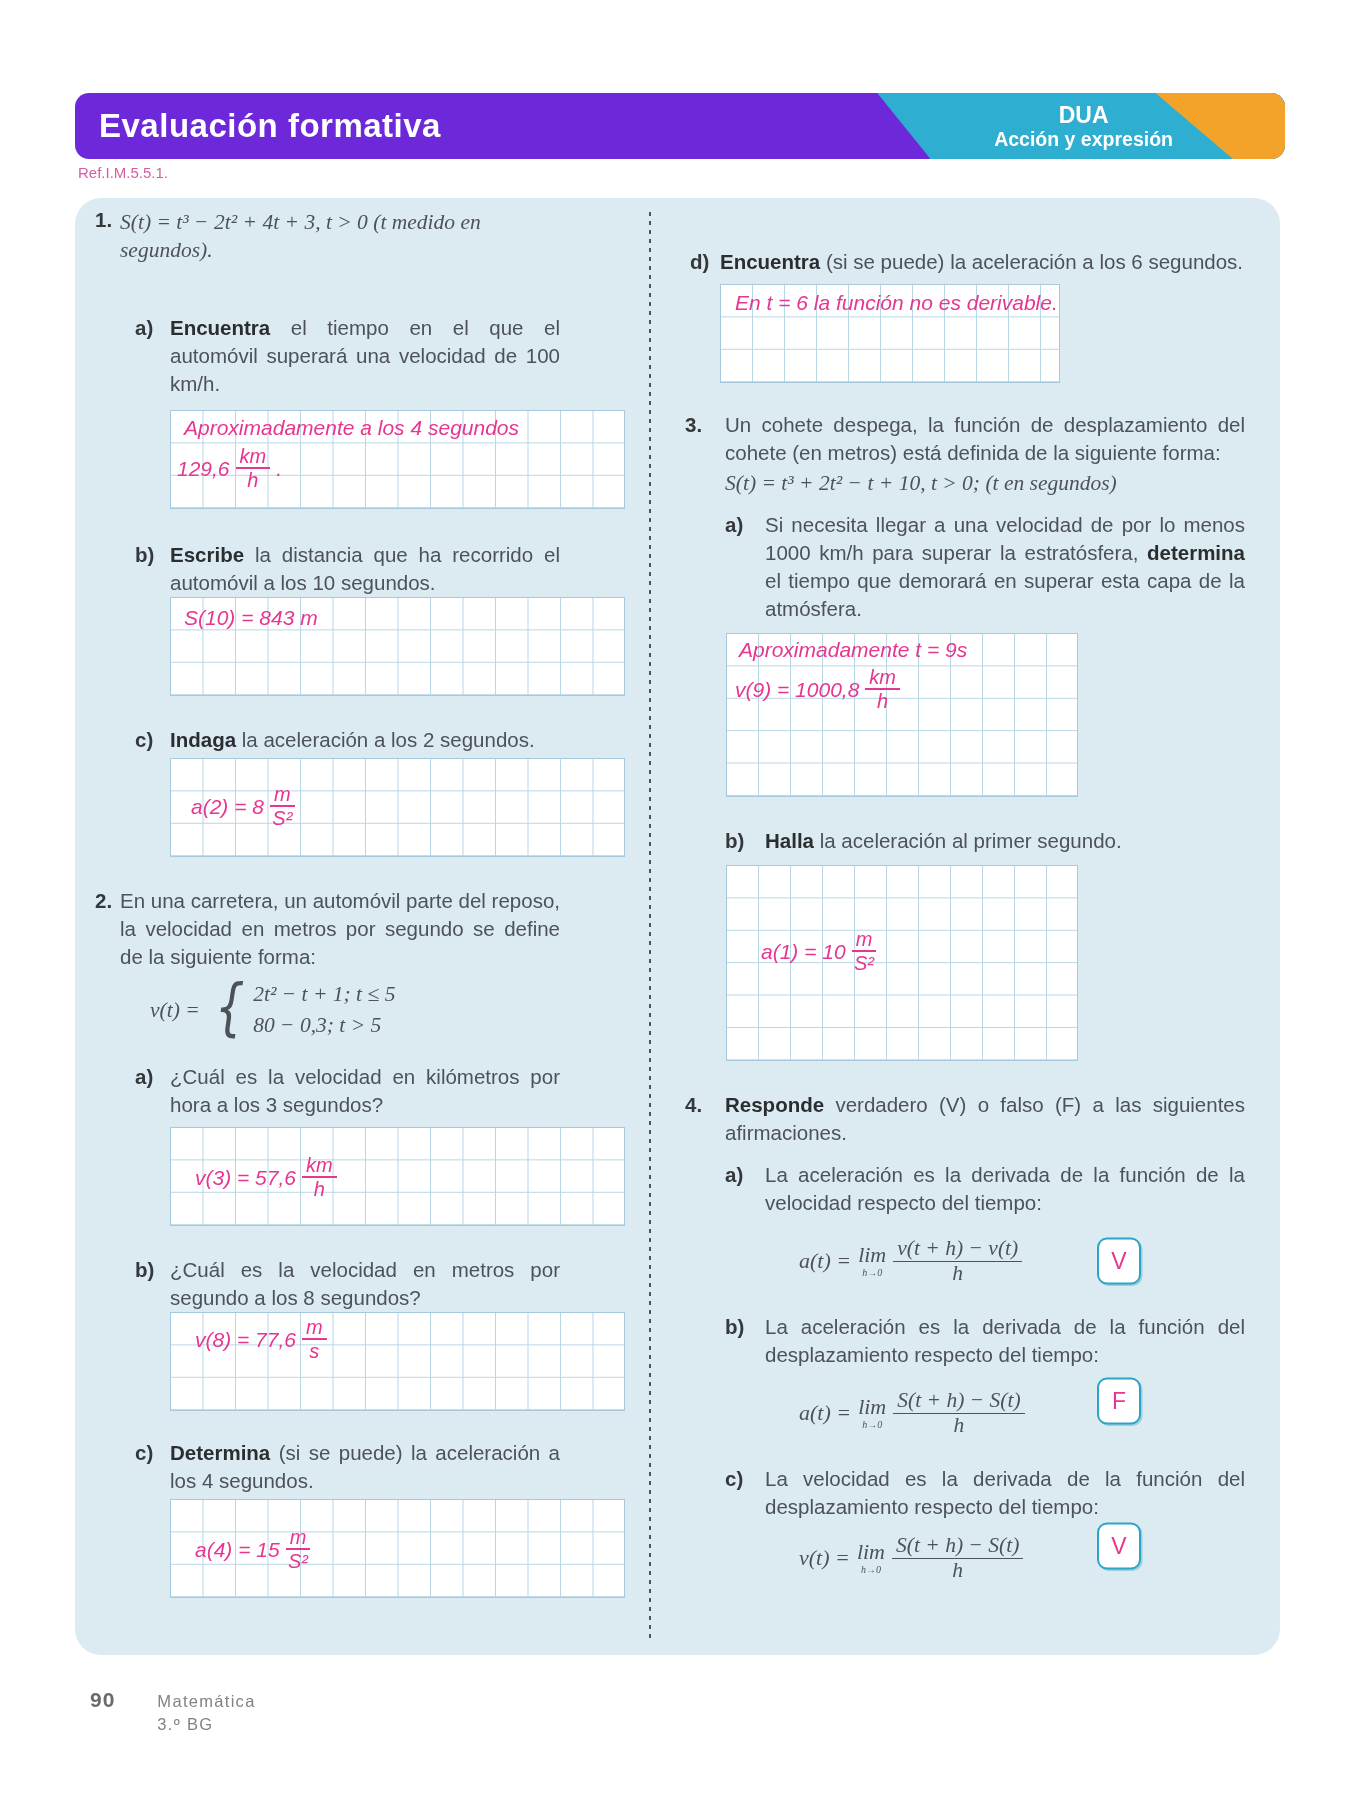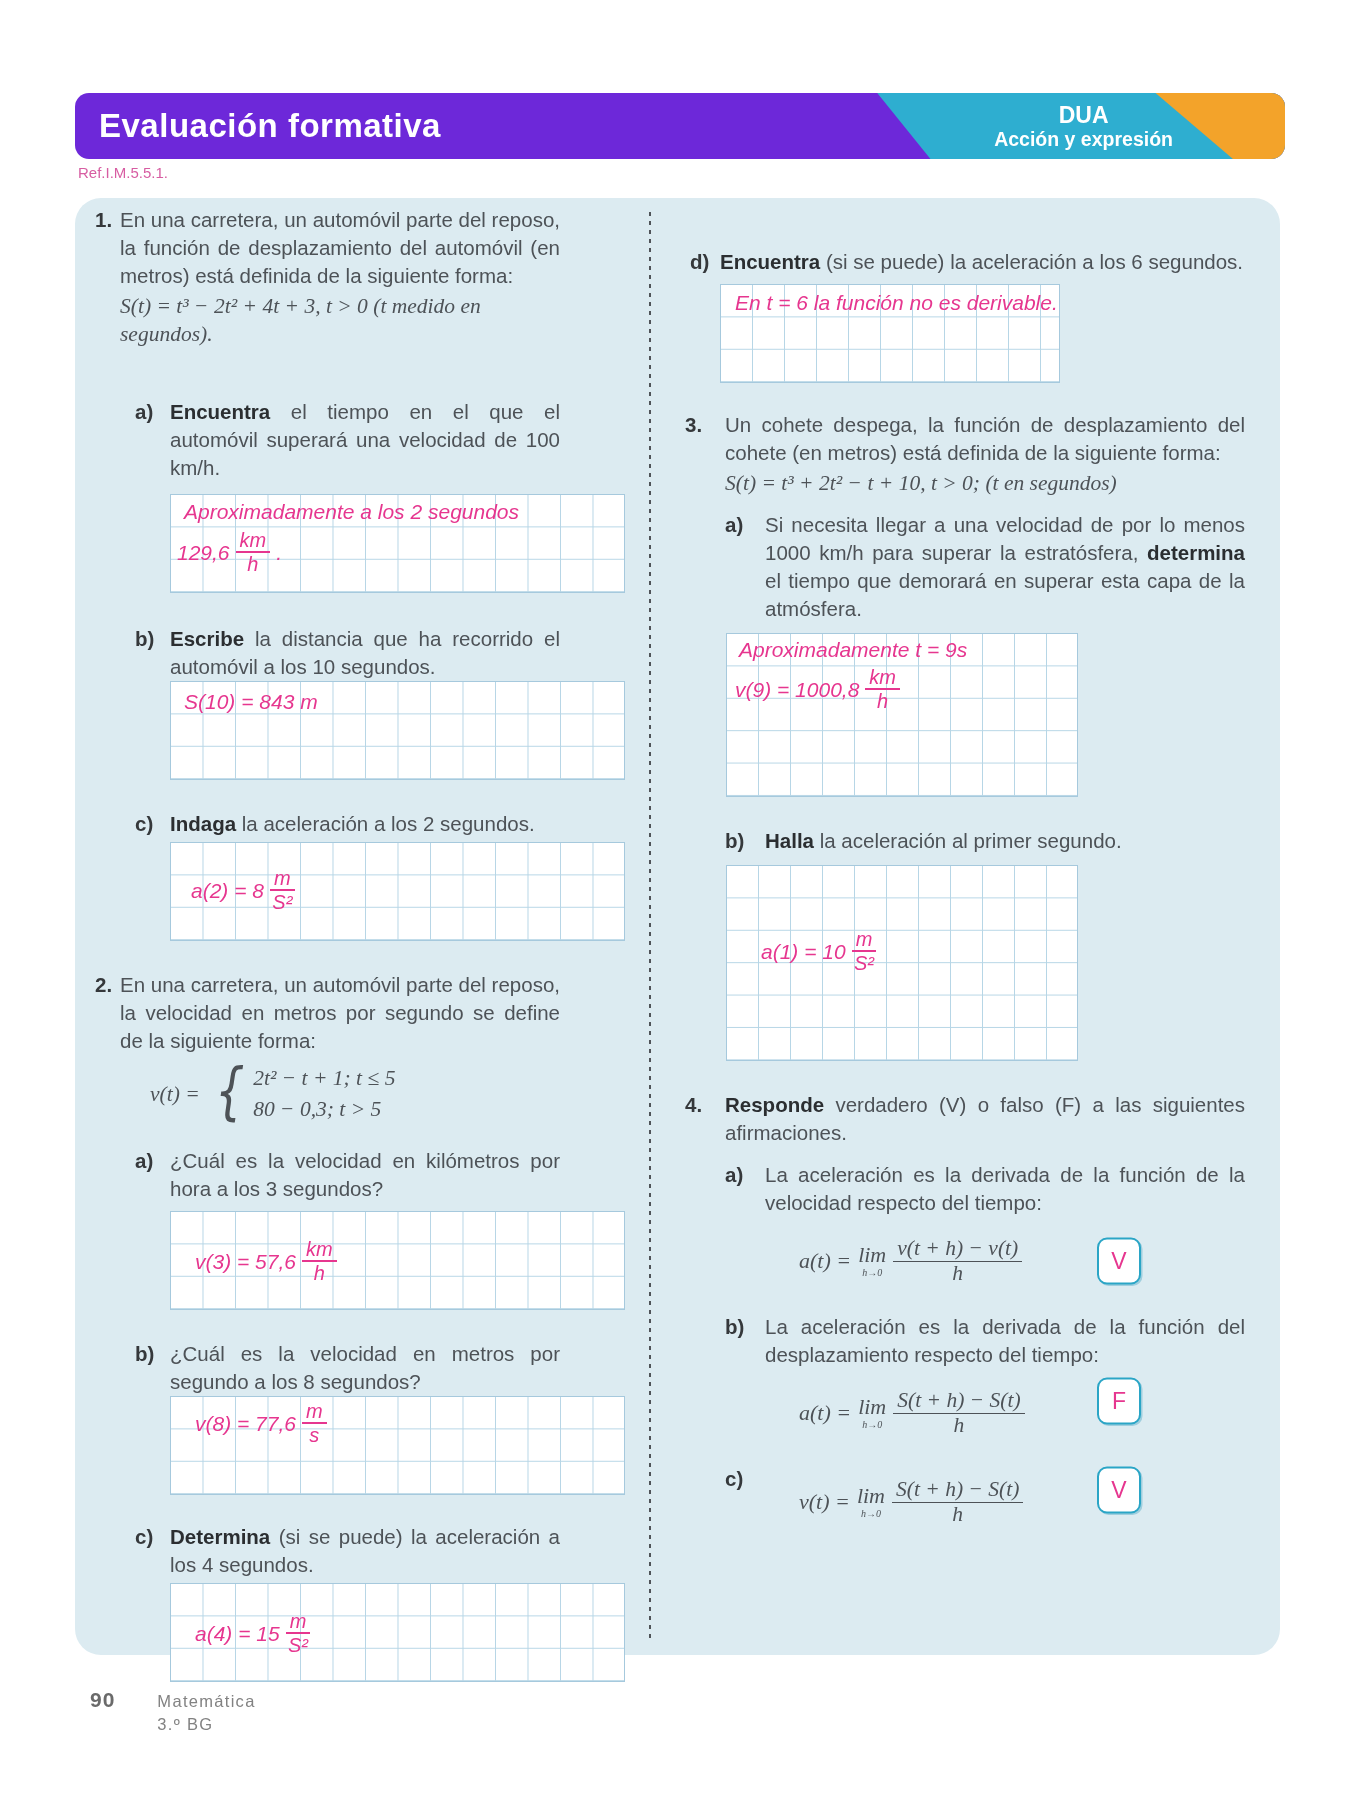--- a/index.html
+++ b/index.html
@@ -119,31 +119,30 @@
   <div class="ref">Ref.I.M.5.5.1.</div>
 
   <div class="panel">
     <div class="divider"></div>
 
     <div class="col col-left txt">
 
       <div class="q">
         <span class="qnum">1.</span>
         <div class="qbody">
-          <div class="jus">En una carretera, un automóvil parte del reposo, la función de desplazamiento del automóvil (en metros) está definida de la siguiente forma:</div>
           <div class="math fline">S(t) = t³ − 2t² + 4t + 3, t &gt; 0 (t medido en segundos).</div>
         </div>
       </div>
 
       <div class="sub mt50">
         <span class="subnum">a)</span>
         <div class="subbody jus"><b>Encuentra</b><span> el tiempo en el que el automóvil superará una velocidad de 100 km/h.</span></div>
       </div>
       <div class="grid g-left g3 mt12">
-        <div class="ans" style="top:3px;left:13px;">Aproximadamente a los 2 segundos</div>
+        <div class="ans" style="top:3px;left:13px;">Aproximadamente a los 4 segundos</div>
         <div class="ans" style="top:34px;left:6px;">
           <span>129,6</span>
           <span class="frac">
               <span class="num">km</span>
               <span class="den">h</span>
             </span>
           <span>.</span>
         </div>
       </div>
 
@@ -322,20 +321,21 @@
             <div class="vf vf-up">
                 <span>F</span>
               </div>
           </div>
         </div>
       </div>
 
       <div class="sub mt8">
         <span class="subnum">c)</span>
         <div class="subbody">
+          <div class="jus">La velocidad es la derivada de la función del desplazamiento respecto del tiempo:</div>
           <div class="fblock fblock-c">
             <span class="flimit math">
               <span>v(t) = </span>
               <span class="lim">
                   <span>lim</span>
                   <span class="limsub">h→0</span>
                 </span>
               <span class="frac">
                   <span class="num">S(t + h) − S(t)</span>
                   <span class="den">h</span>

